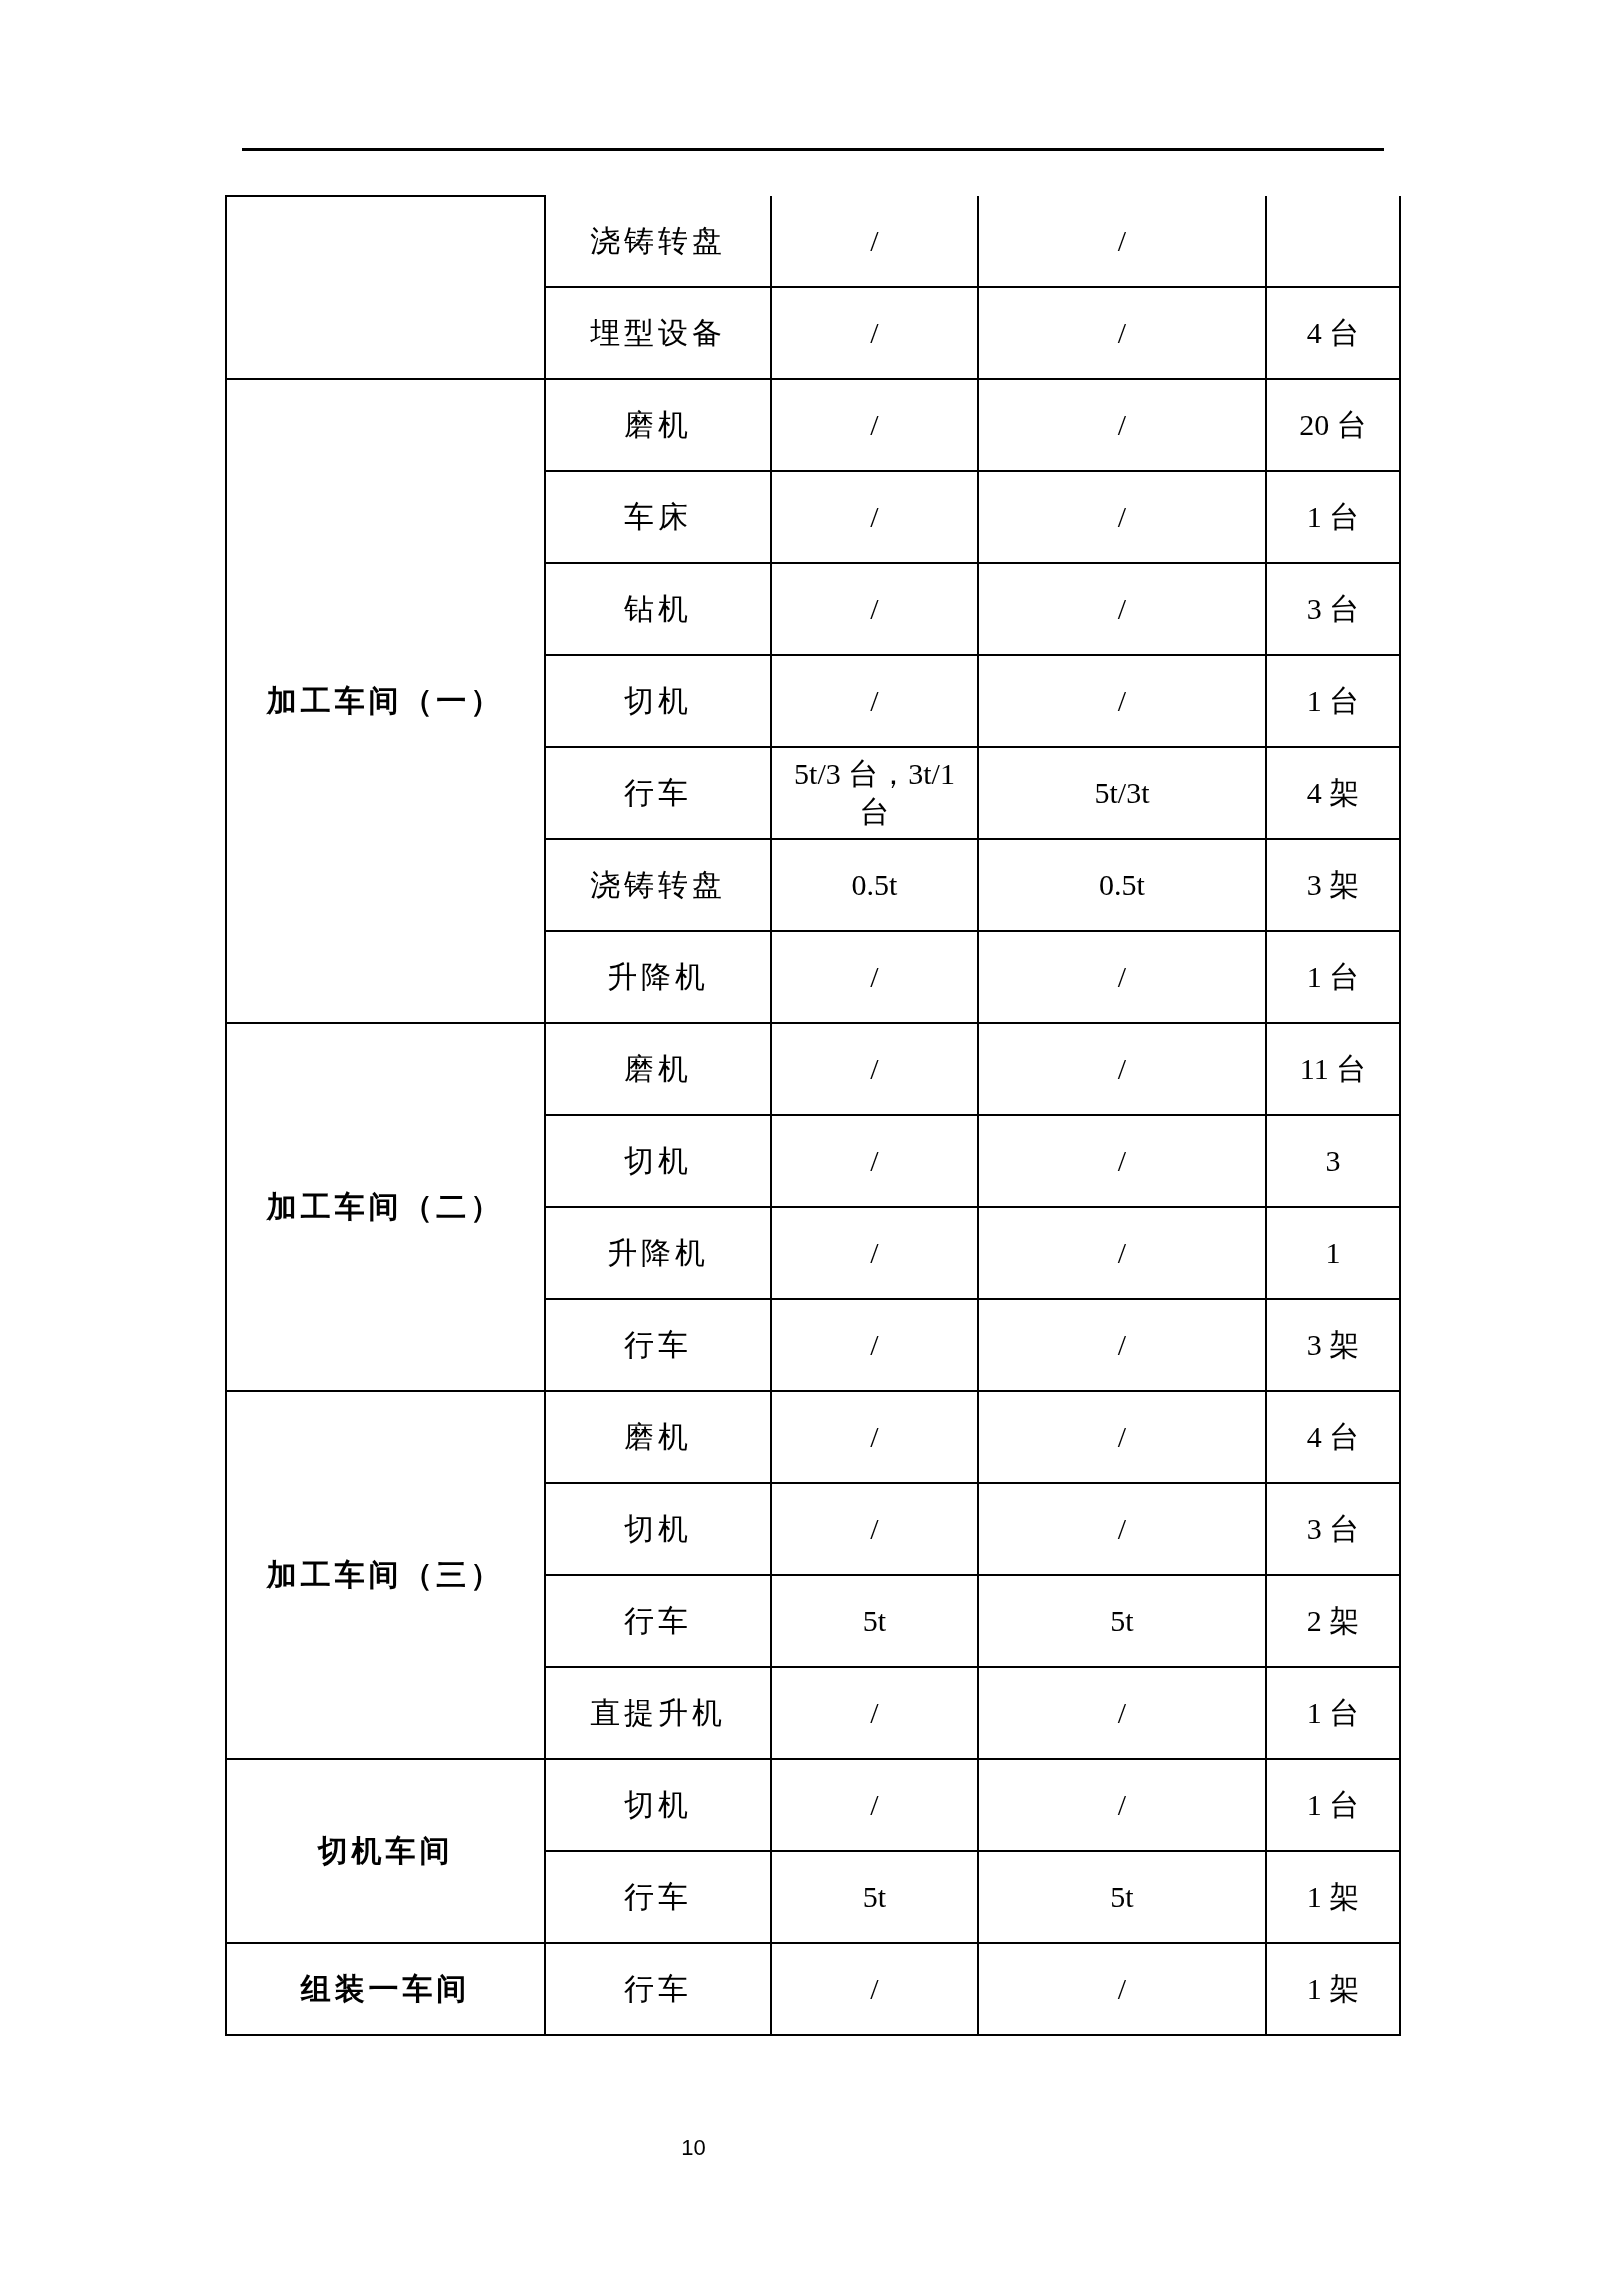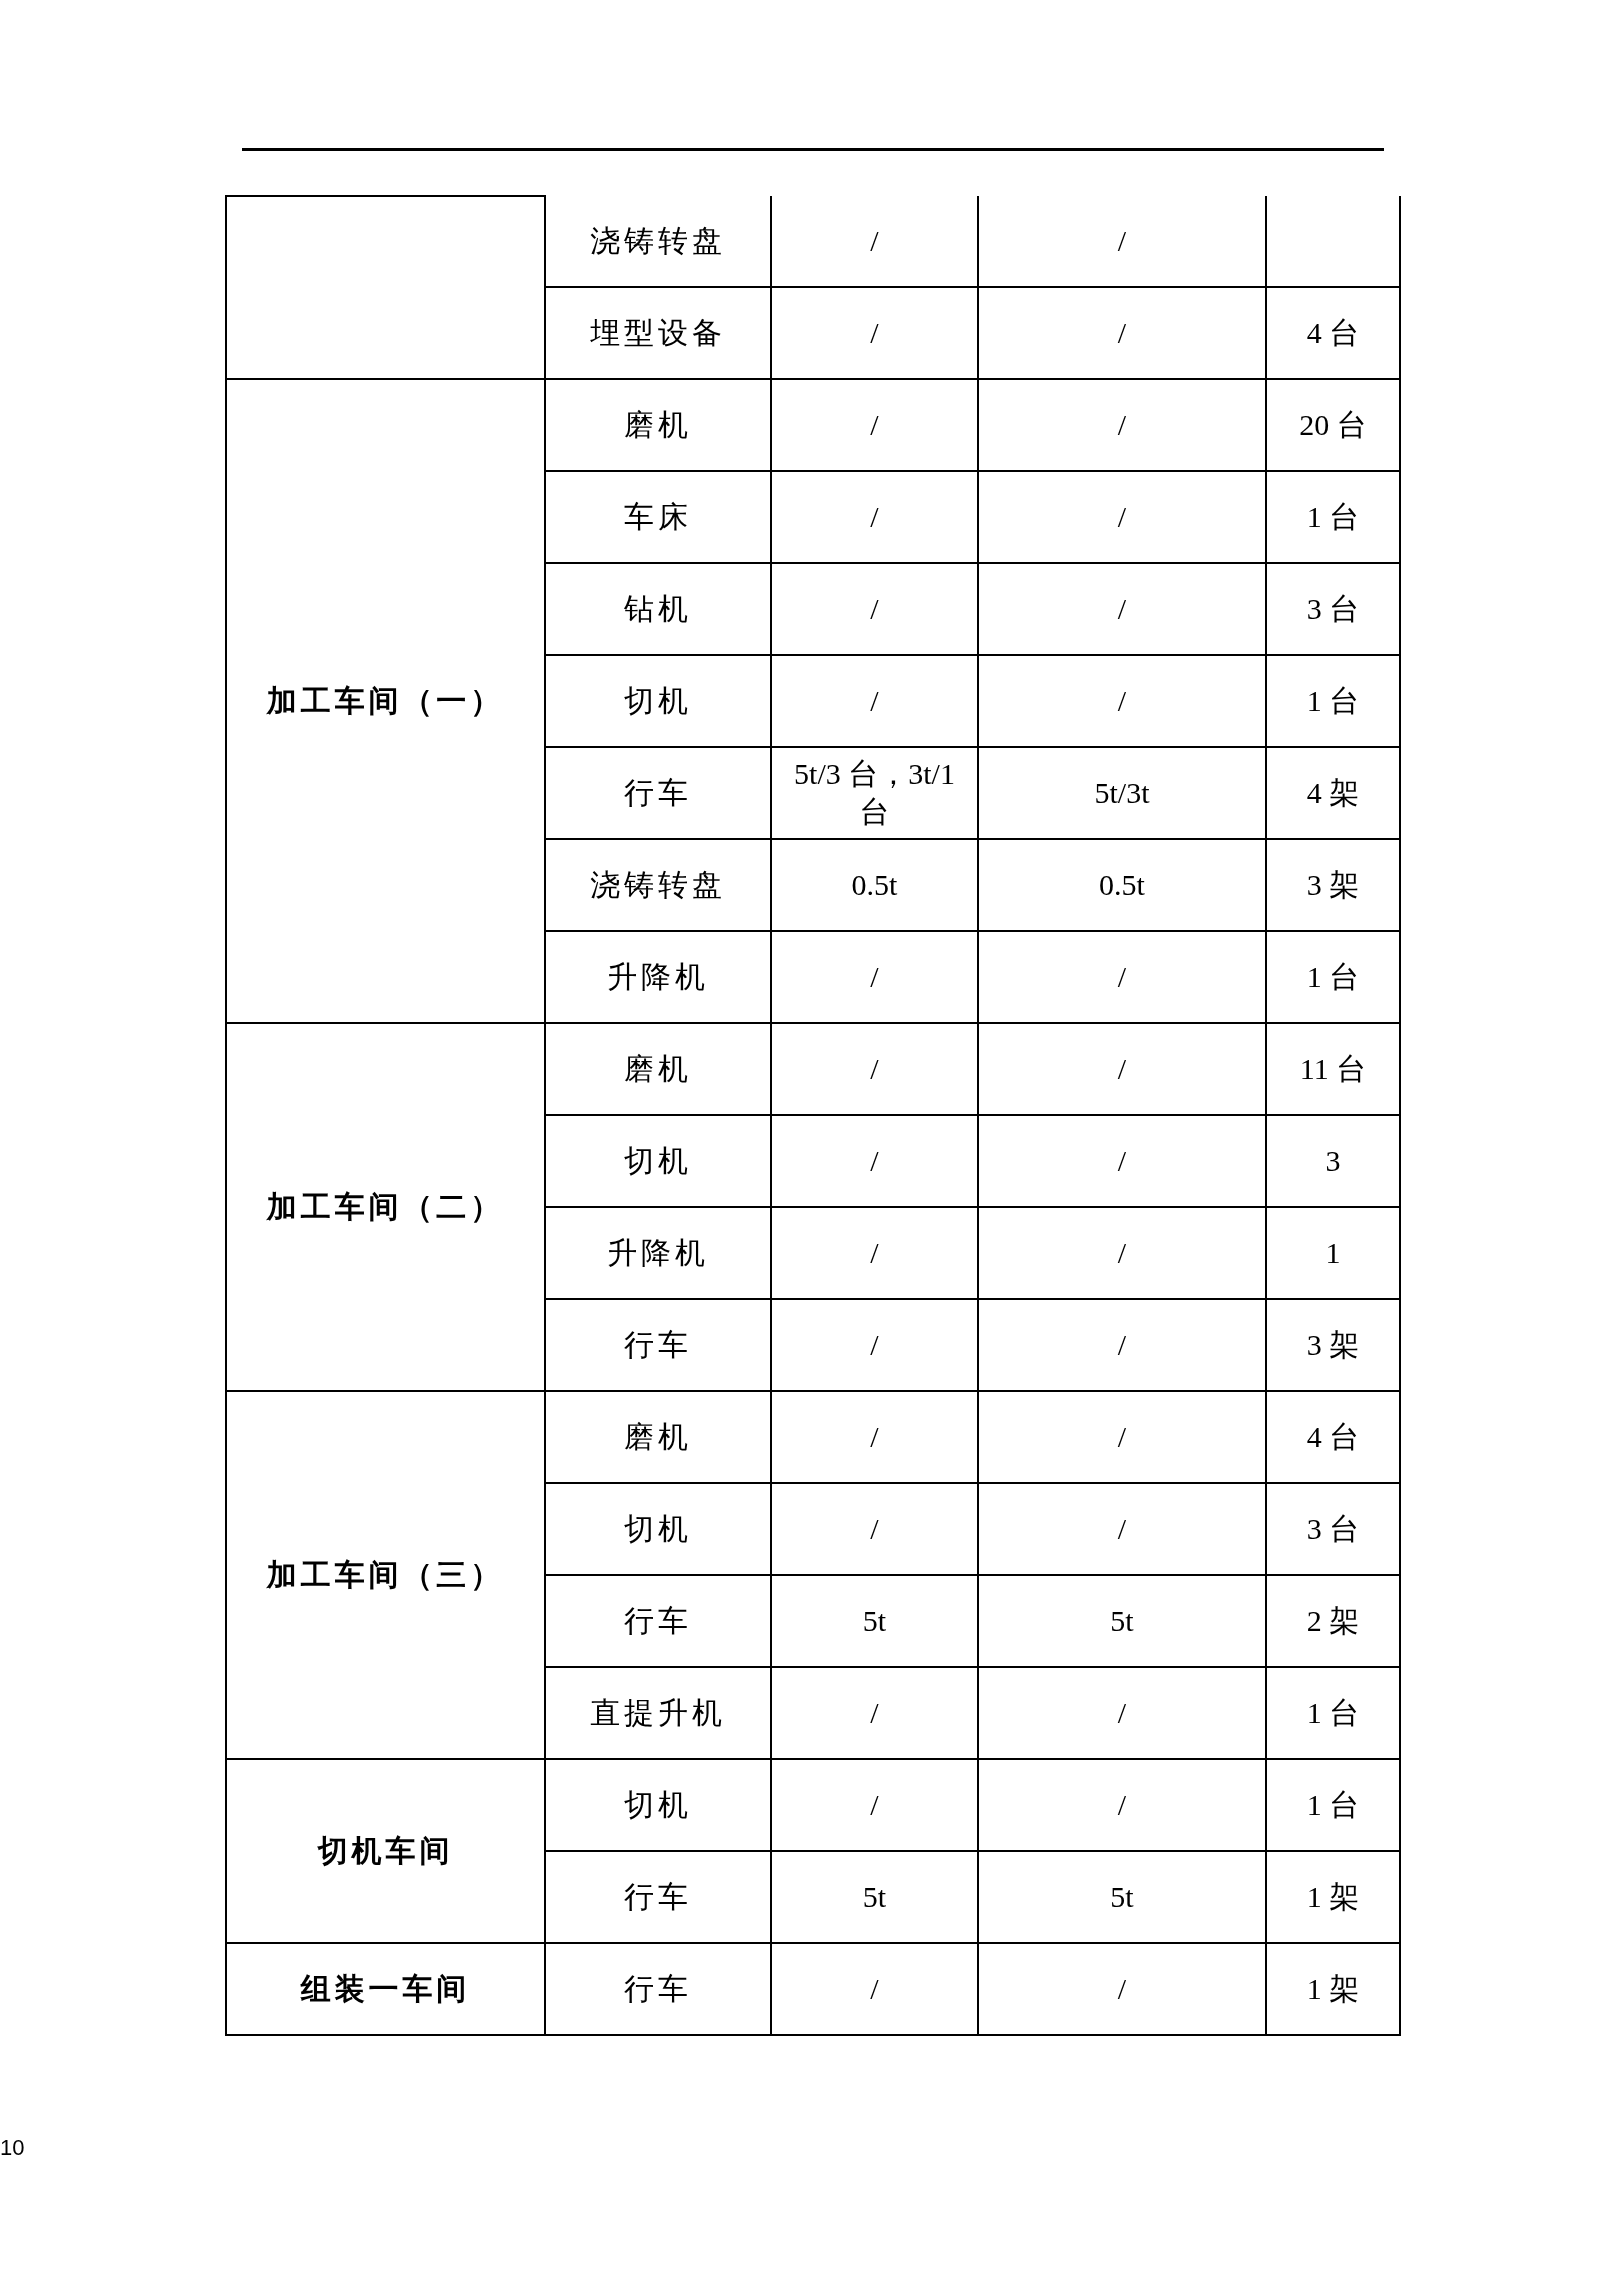--- a/index.html
+++ b/index.html
@@ -6,21 +6,21 @@
   body { width:1623px; height:2295px; position:relative; overflow:hidden;
          font-family:"Liberation Serif", "DejaVu Serif", serif; color:#000; }
   .header-rule { position:absolute; left:242px; top:148px; width:1142px; height:2.6px; background:#000; }
   table.equip { position:absolute; left:225px; top:195px; border-collapse:collapse; table-layout:fixed;padding-left:40px; }
   table.equip td { border:2px solid #000; height:90px; padding:0; text-align:center; vertical-align:middle;
                    font-size:30px; line-height:38px; }
   table.equip tr:first-child td { border-top:none; }
   table.equip tr:first-child td.group { border-top:2px solid #000; }
   td.group { letter-spacing:3.9px;font-weight:bold; }
   td.name { letter-spacing:3.9px; }
-  .page-num { position:absolute; left:0; width:1387px; top:2135px; 
+  .page-num { position:absolute; left:0; width:1387px; top:2135px; text-align:center;
               font-family:"Liberation Sans", "DejaVu Sans", sans-serif; font-size:22px; }
 </style>
 </head>
 <body>
 
 <div class="header-rule"></div>
 
 <table class="equip">
   <colgroup>
     <col style="width:319px">

